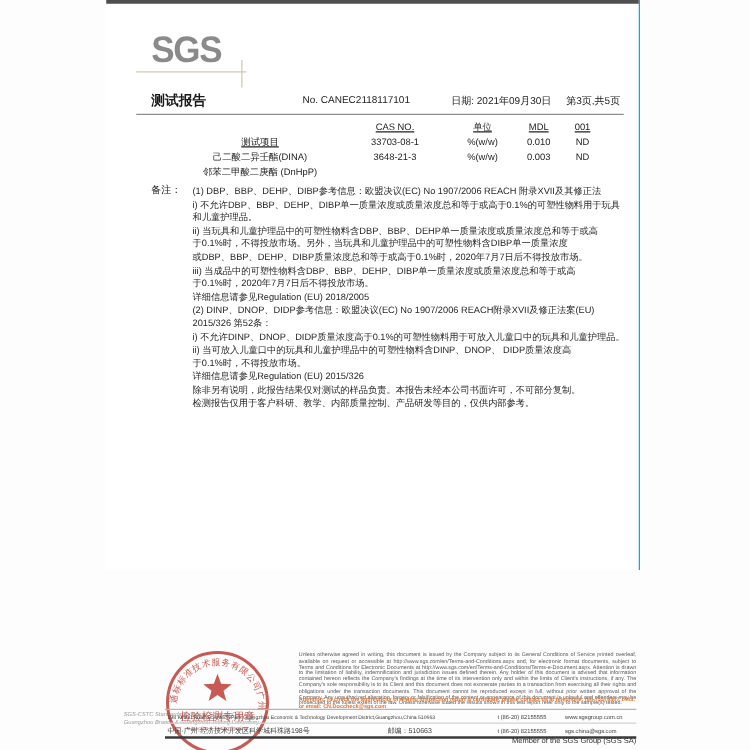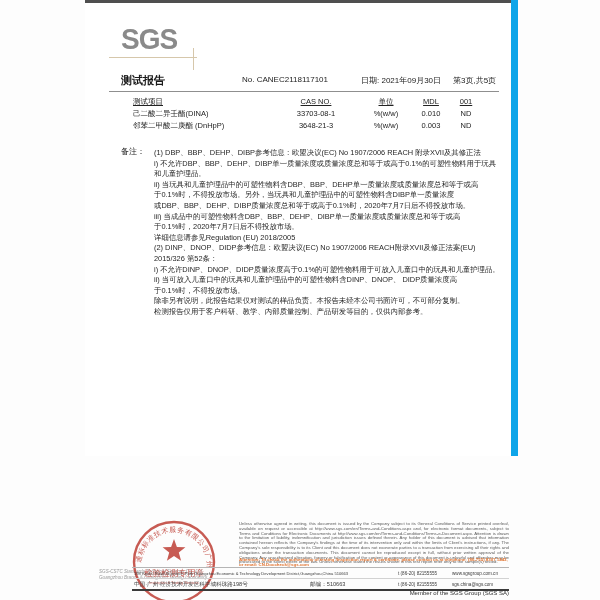--- a/index.html
+++ b/index.html
@@ -1,36 +1,36 @@
 <!DOCTYPE html>
 <html><head>
 <meta charset="utf-8">
 <style>
   html,body{margin:0;padding:0;background:#ffffff;width:600px;height:600px;overflow:hidden;
     font-family:"Liberation Sans","DejaVu Sans",sans-serif;color:#2b2b2b;}
   .canvas{position:relative;width:600px;height:600px;background:#fdfdfd;}
   .page{position:absolute;left:85px;top:0;width:426px;height:456px;background:#ffffff;
-    border-right:7px solid #0ea5e9;}
+    border-right:1px solid #0ea5e9;}
   .page-top-strip{position:absolute;left:0;top:0;width:426px;height:3px;background:#4f4f4f;}
   
   .logo{position:absolute;left:36px;top:24px;font-size:28px;font-weight:bold;color:#8a8a8a;
     letter-spacing:-1px;transform:scaleY(1.05);}
   .crop-h{position:absolute;left:24px;top:57px;width:88px;height:1px;background:#d6c7ab;}
   .crop-v{position:absolute;left:108px;top:48px;width:1px;height:22px;background:#d6c7ab;}
   
   .doc-title{position:absolute;left:36px;top:73px;font-size:11px;font-weight:bold;color:#1a1a1a;text-align:center;}
   .report-no{position:absolute;left:157px;top:75px;font-size:8px;color:#222;}
   .report-date{position:absolute;left:276px;top:75px;font-size:8px;color:#222;}
   .report-page{position:absolute;left:368px;top:75px;font-size:8px;color:#222;}
   .header-rule{position:absolute;left:24px;top:91px;width:390px;height:1px;background:#8f8f8f;}
   
   .results-table{position:absolute;left:36px;top:97px;width:378px;font-size:7.5px;color:#222;}
   .trow{position:relative;height:12px;}
   .trow span{position:absolute;white-space:nowrap;}
-  .c-item{left:12px;width:170px;text-align:left;}
+  .c-item{left:2px;width:170px;text-align:center;margin-top:12px;}
   .c-cas{left:150px;width:90px;text-align:center;}
   .c-unit{left:240px;width:50px;text-align:center;}
   .c-mdl{left:292px;width:36px;text-align:center;}
   .c-001{left:330px;width:30px;text-align:center;}
   .thead span{text-decoration:underline;}
   
   .remark-label{position:absolute;left:36px;top:146px;font-size:8px;color:#222;}
   .remarks{position:absolute;left:69px;top:148px;width:352px;font-size:7.4px;line-height:10.6px;
     color:#262626;}
   .remarks div{white-space:nowrap;}
@@ -105,20 +105,21 @@
       <div>于0.1%时，不得投放市场。另外，当玩具和儿童护理品中的可塑性物料含DIBP单一质量浓度</div>
       <div>或DBP、BBP、DEHP、DIBP质量浓度总和等于或高于0.1%时，2020年7月7日后不得投放市场。</div>
       <div>iii) 当成品中的可塑性物料含DBP、BBP、DEHP、DIBP单一质量浓度或质量浓度总和等于或高</div>
       <div>于0.1%时，2020年7月7日后不得投放市场。</div>
       <div>详细信息请参见Regulation (EU) 2018/2005</div>
       <div>(2) DINP、DNOP、DIDP参考信息：欧盟决议(EC) No 1907/2006 REACH附录XVII及修正法案(EU)</div>
       <div>2015/326 第52条：</div>
       <div>i) 不允许DINP、DNOP、DIDP质量浓度高于0.1%的可塑性物料用于可放入儿童口中的玩具和儿童护理品。</div>
       <div>ii) 当可放入儿童口中的玩具和儿童护理品中的可塑性物料含DINP、DNOP、 DIDP质量浓度高</div>
       <div>于0.1%时，不得投放市场。</div>
+      <div>详细信息请参见Regulation (EU) 2015/326</div>
       <div>除非另有说明，此报告结果仅对测试的样品负责。本报告未经本公司书面许可，不可部分复制。</div>
       <div>检测报告仅用于客户科研、教学、内部质量控制、产品研发等目的，仅供内部参考。</div>
     </div>
 
     <div class="disclaimer">Unless otherwise agreed in writing, this document is issued by the Company subject to its General Conditions of Service printed overleaf, available on request or accessible at http://www.sgs.com/en/Terms-and-Conditions.aspx and, for electronic format documents, subject to Terms and Conditions for Electronic Documents at http://www.sgs.com/en/Terms-and-Conditions/Terms-e-Document.aspx. Attention is drawn to the limitation of liability, indemnification and jurisdiction issues defined therein. Any holder of this document is advised that information contained hereon reflects the Company's findings at the time of its intervention only and within the limits of Client's instructions, if any. The Company's sole responsibility is to its Client and this document does not exonerate parties to a transaction from exercising all their rights and obligations under the transaction documents. This document cannot be reproduced except in full, without prior written approval of the Company. Any unauthorized alteration, forgery or falsification of the content or appearance of this document is unlawful and offenders may be prosecuted to the fullest extent of the law. Unless otherwise stated the results shown in this test report refer only to the sample(s) tested.</div>
     <div class="attention">Attention: To check the authenticity of testing /inspection report &amp; certificate, please contact us at telephone: (86-755) 8307 1443, or email: CN.Doccheck@sgs.com</div>
 
     <div class="company-gray">
       <div>SGS-CSTC Standards Technical Services Co., Ltd.</div>
       <div>Guangzhou Branch &amp; Guangzhou Testing Laboratory</div>

